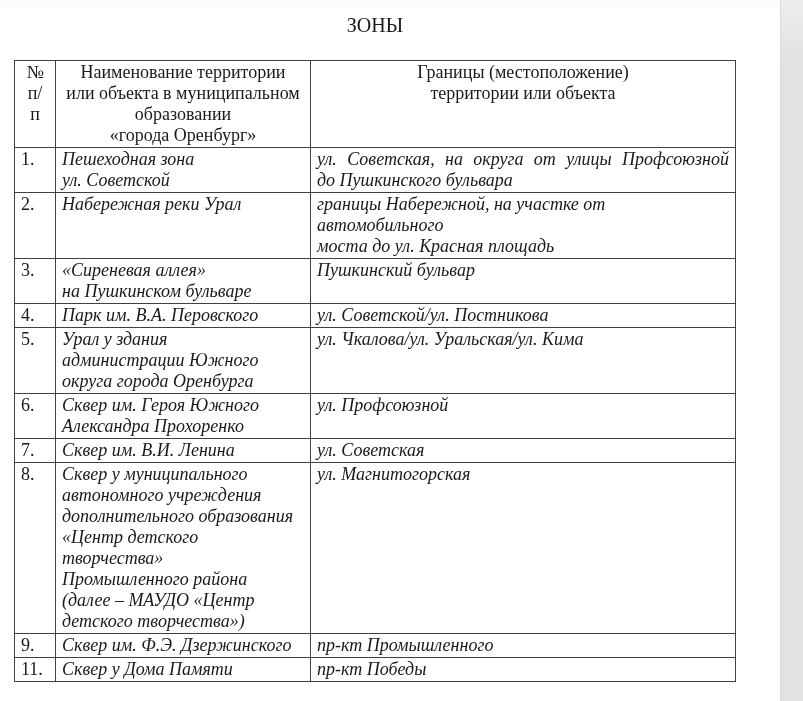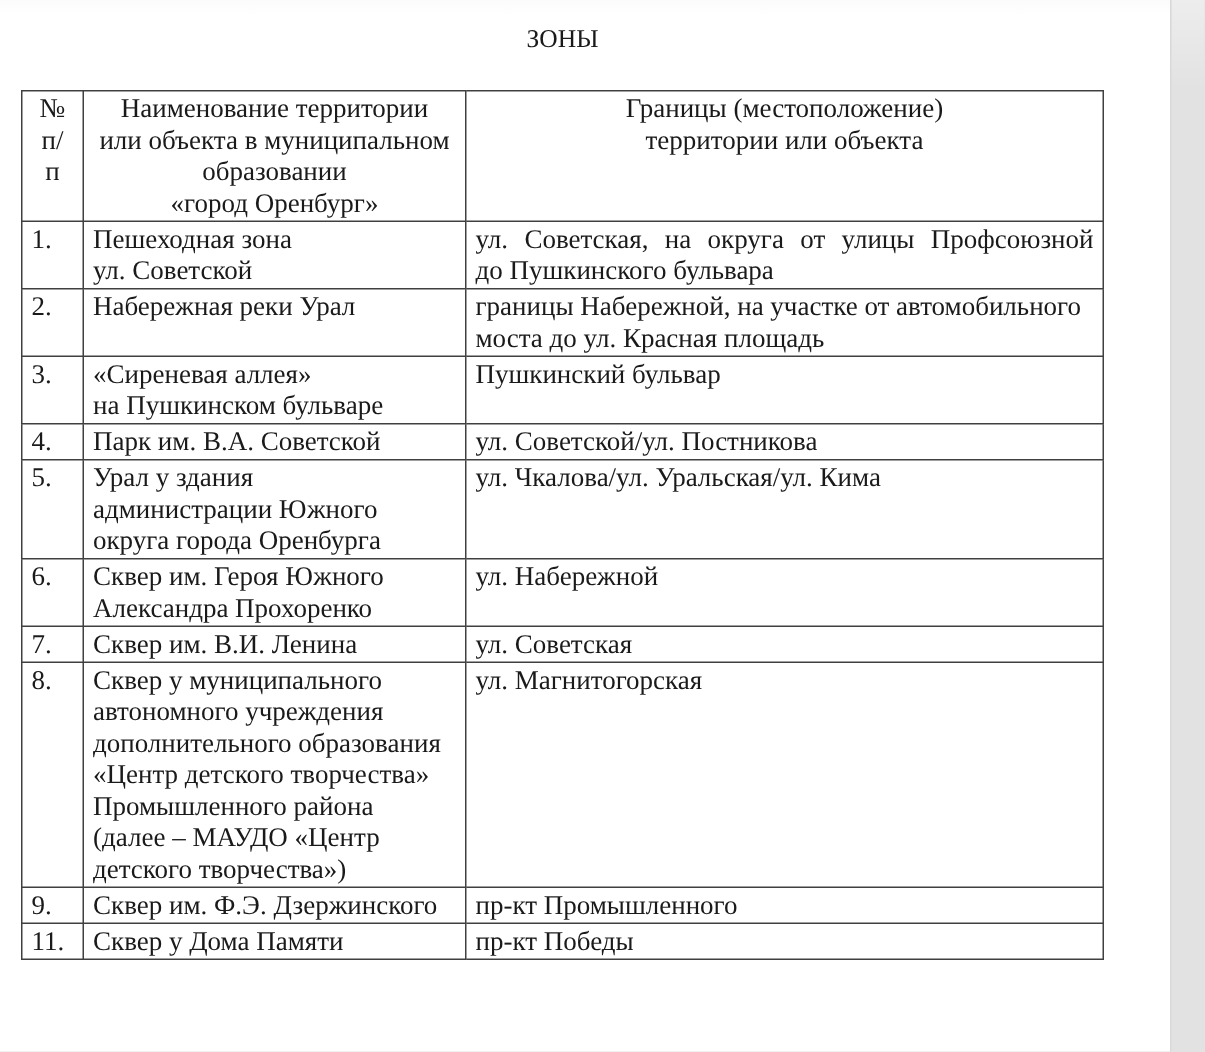--- a/index.html
+++ b/index.html
@@ -27,21 +27,21 @@
     top: 0;
     width: 23px;
     height: 701px;
     background: linear-gradient(#ededed 0, #e2e2e2 60px);
     border-left: 1px solid #d9d9d9;
     box-sizing: border-box;
   }
   .doc-title {
     text-align: center;
     padding-top: 12px;
-    font-size: 17px;
+    font-size: 20px;
     line-height: 27px;
     width: 750px;
   }
   table.zones {
     border-collapse: collapse;
     table-layout: fixed;
     margin: 21px 0 0 14px;
     width: 721px;
   }
   table.zones col.c-num  { width: 41px; }
@@ -54,21 +54,21 @@
     line-height: 21px;
     padding: 1px 6px;
     font-weight: normal;
     box-sizing: border-box;
   }
   table.zones th {
     text-align: center;
     white-space: pre-line;
   }
   td.cell-num { text-align: left; }
-  td.cell-name, td.cell-borders { white-space: pre-line; }
+  td.cell-name, td.cell-borders { white-space: pre-line; font-style: italic; }
   td.cell-borders div { white-space: normal; }
   td.cell-borders div.jline {
     text-align: justify;
     text-align-last: justify;
   }
 </style>
 </head>
 <body>
 
 <div class="page">
@@ -84,21 +84,21 @@
       <col class="c-bord">
     </colgroup>
     <thead>
       <tr>
         <th>№
 п/
 п</th>
         <th>Наименование территории
 или объекта в муниципальном
 образовании
-«город Оренбург»</th>
+«города Оренбург»</th>
         <th>Границы (местоположение)
 территории или объекта</th>
       </tr>
     </thead>
     <tbody id="zones-body">
     <tr>
           <td class="cell-num">1.</td>
           <td class="cell-name">Пешеходная зона
 ул. Советской</td>
           <td class="cell-borders"><div class="jline">ул. Советская, на округа от улицы Профсоюзной</div><div>до Пушкинского бульвара</div></td>
@@ -110,35 +110,35 @@
 моста до ул. Красная площадь</td>
         </tr>
         <tr>
           <td class="cell-num">3.</td>
           <td class="cell-name">«Сиреневая аллея»
 на Пушкинском бульваре</td>
           <td class="cell-borders">Пушкинский бульвар</td>
         </tr>
         <tr>
           <td class="cell-num">4.</td>
-          <td class="cell-name">Парк им. В.А. Советской</td>
+          <td class="cell-name">Парк им. В.А. Перовского</td>
           <td class="cell-borders">ул. Советской/ул. Постникова</td>
         </tr>
         <tr>
           <td class="cell-num">5.</td>
           <td class="cell-name">Урал у здания
 администрации Южного
 округа города Оренбурга</td>
           <td class="cell-borders">ул. Чкалова/ул. Уральская/ул. Кима</td>
         </tr>
         <tr>
           <td class="cell-num">6.</td>
           <td class="cell-name">Сквер им. Героя Южного
 Александра Прохоренко</td>
-          <td class="cell-borders">ул. Набережной</td>
+          <td class="cell-borders">ул. Профсоюзной</td>
         </tr>
         <tr>
           <td class="cell-num">7.</td>
           <td class="cell-name">Сквер им. В.И. Ленина</td>
           <td class="cell-borders">ул. Советская</td>
         </tr>
         <tr>
           <td class="cell-num">8.</td>
           <td class="cell-name">Сквер у муниципального
 автономного учреждения

